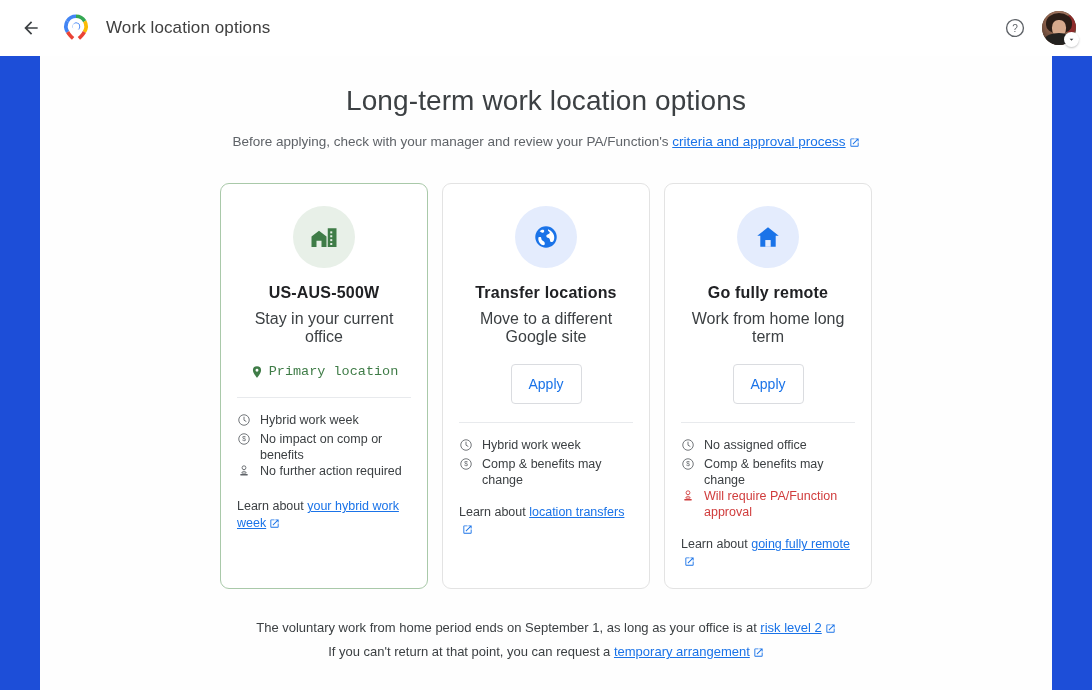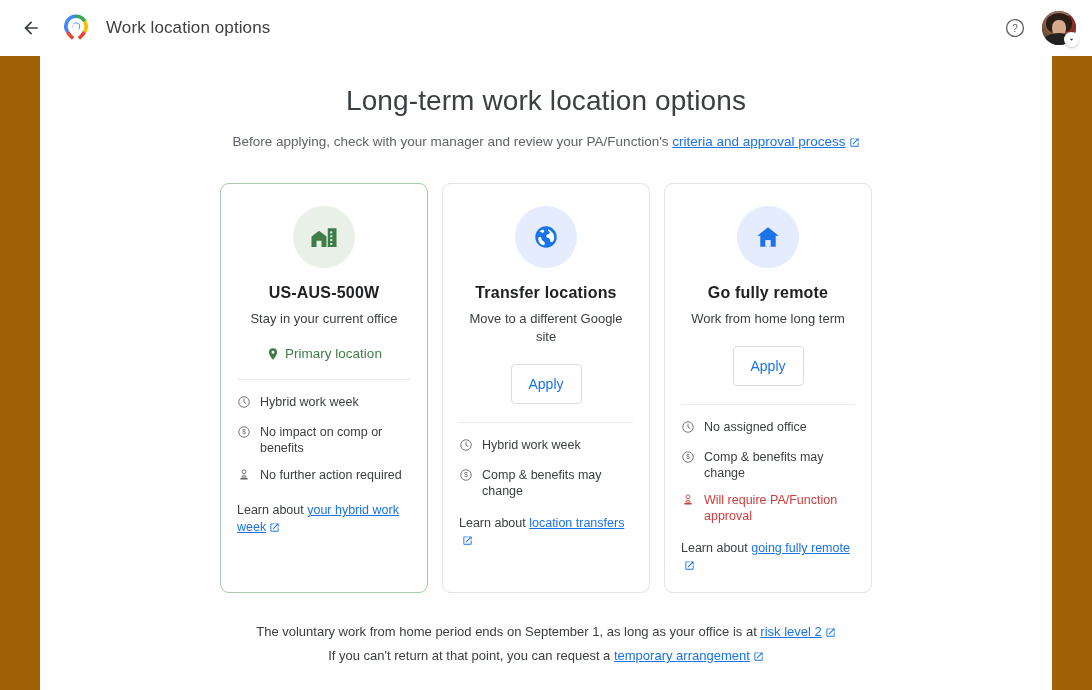--- a/index.html
+++ b/index.html
@@ -72,21 +72,21 @@
     background: #ffffff;
     border-radius: 50%;
     box-shadow: 0 1px 2px rgba(60,64,67,.3);
     display: flex; align-items: center; justify-content: center;
   }
 
   
   .page {
     width: 1092px;
     height: 634px;
-    background: #a16207;
+    background: #1d4ed8;
     display: flex;
     justify-content: center;
   }
   .content-surface {
     width: 1012px;
     margin: 0 auto;
     background: #fefefe;
     padding-top: 28px;
   }
 
@@ -148,34 +148,35 @@
   .icon-circle.blue  { background: #e4ecfd; }
 
   .card-title {
     font-size: 16px;
     font-weight: 700;
     color: #202124;
     letter-spacing: 0.2px;
     text-align: left;
   }
   .card-sub {
-    font-size: 13px;
+    font-size: 16px;
     color: #3c4043;
     margin-top: 8px;
     text-align: center;
     line-height: 18px;
   }
 
   .primary-badge {
     display: flex;
     align-items: center;
     gap: 5px;
     margin-top: 18px;
     color: #3f7c47;
     font-size: 13.5px;
+    font-family: Liberation Mono, monospace;
   }
 
   .apply-btn {
     margin-top: 18px;
     min-width: 71px;
     height: 40px;
     border: 1px solid #dadce0;
     border-radius: 4px;
     background: #ffffff;
     color: #1a73e8;
@@ -189,21 +190,20 @@
     width: 100%;
     height: 1px;
     background: #e8eaed;
     margin: 18px 0 14px 0;
   }
 
   .feature-list {
     width: 100%;
     display: flex;
     flex-direction: column;
-    gap: 11px;
   }
   .feature {
     display: flex;
     align-items: flex-start;
     gap: 9px;
   }
   .feature .fi {
     flex: 0 0 auto;
     margin-top: 1px;
   }

